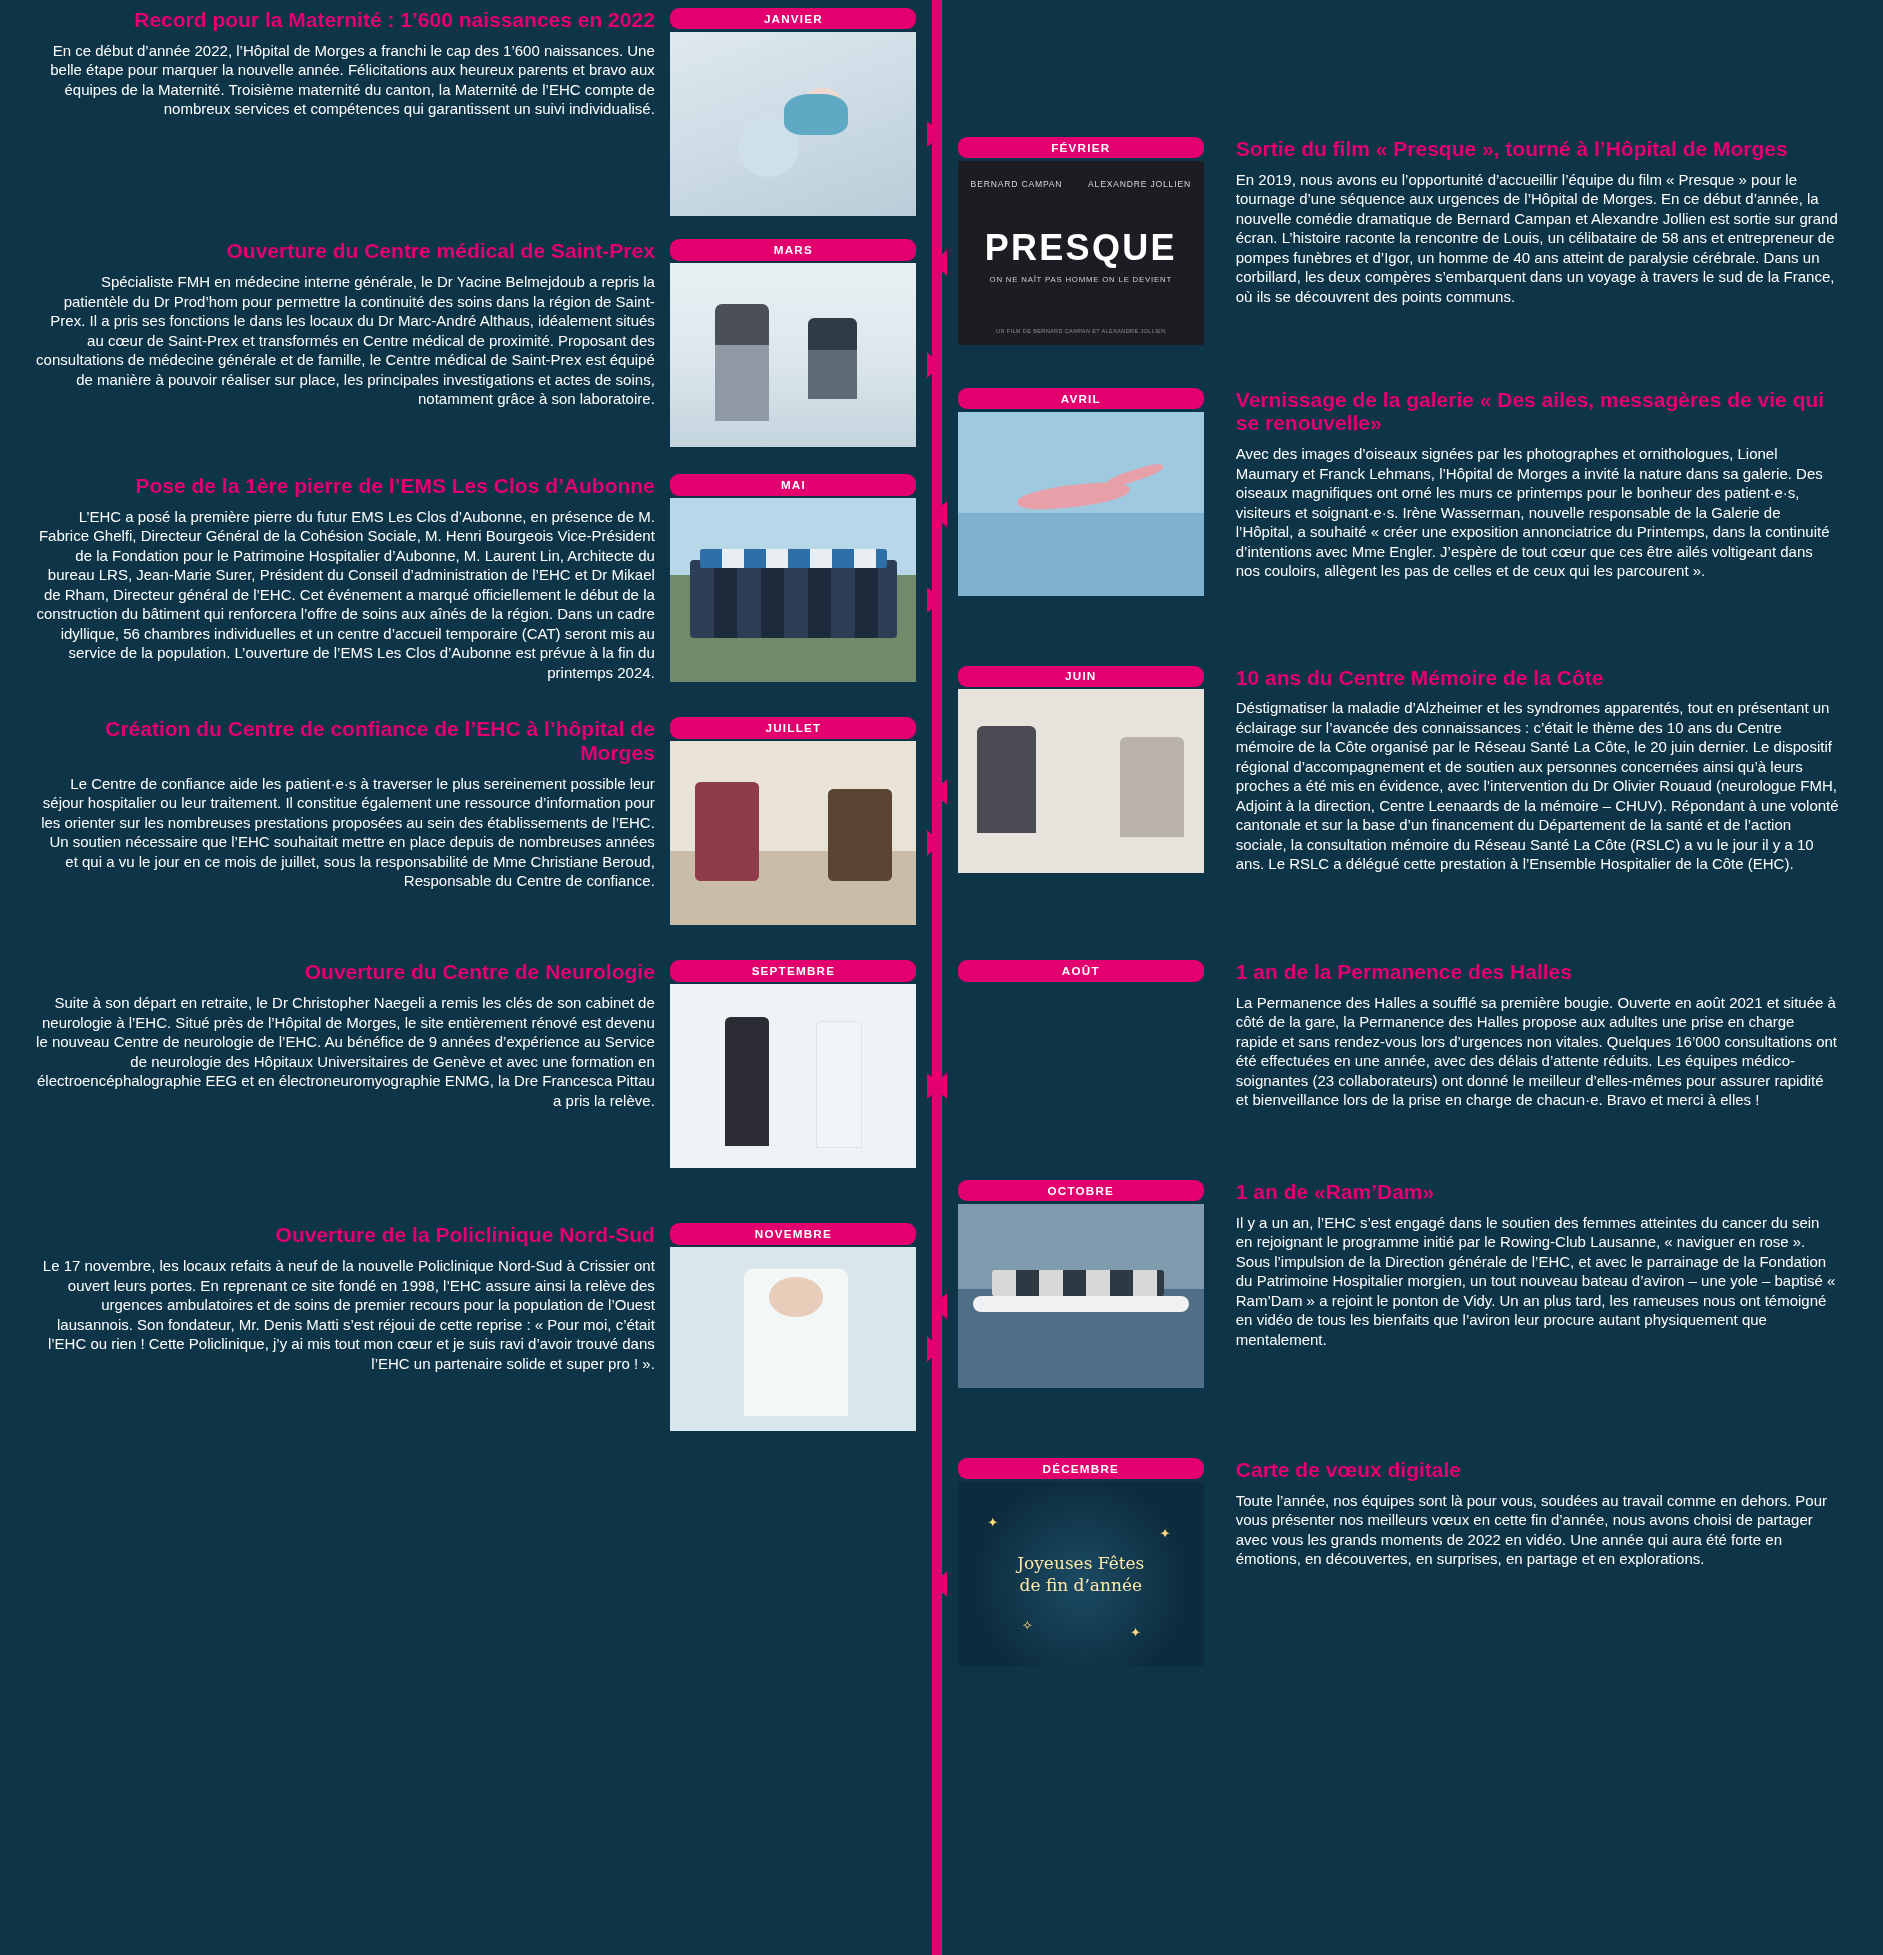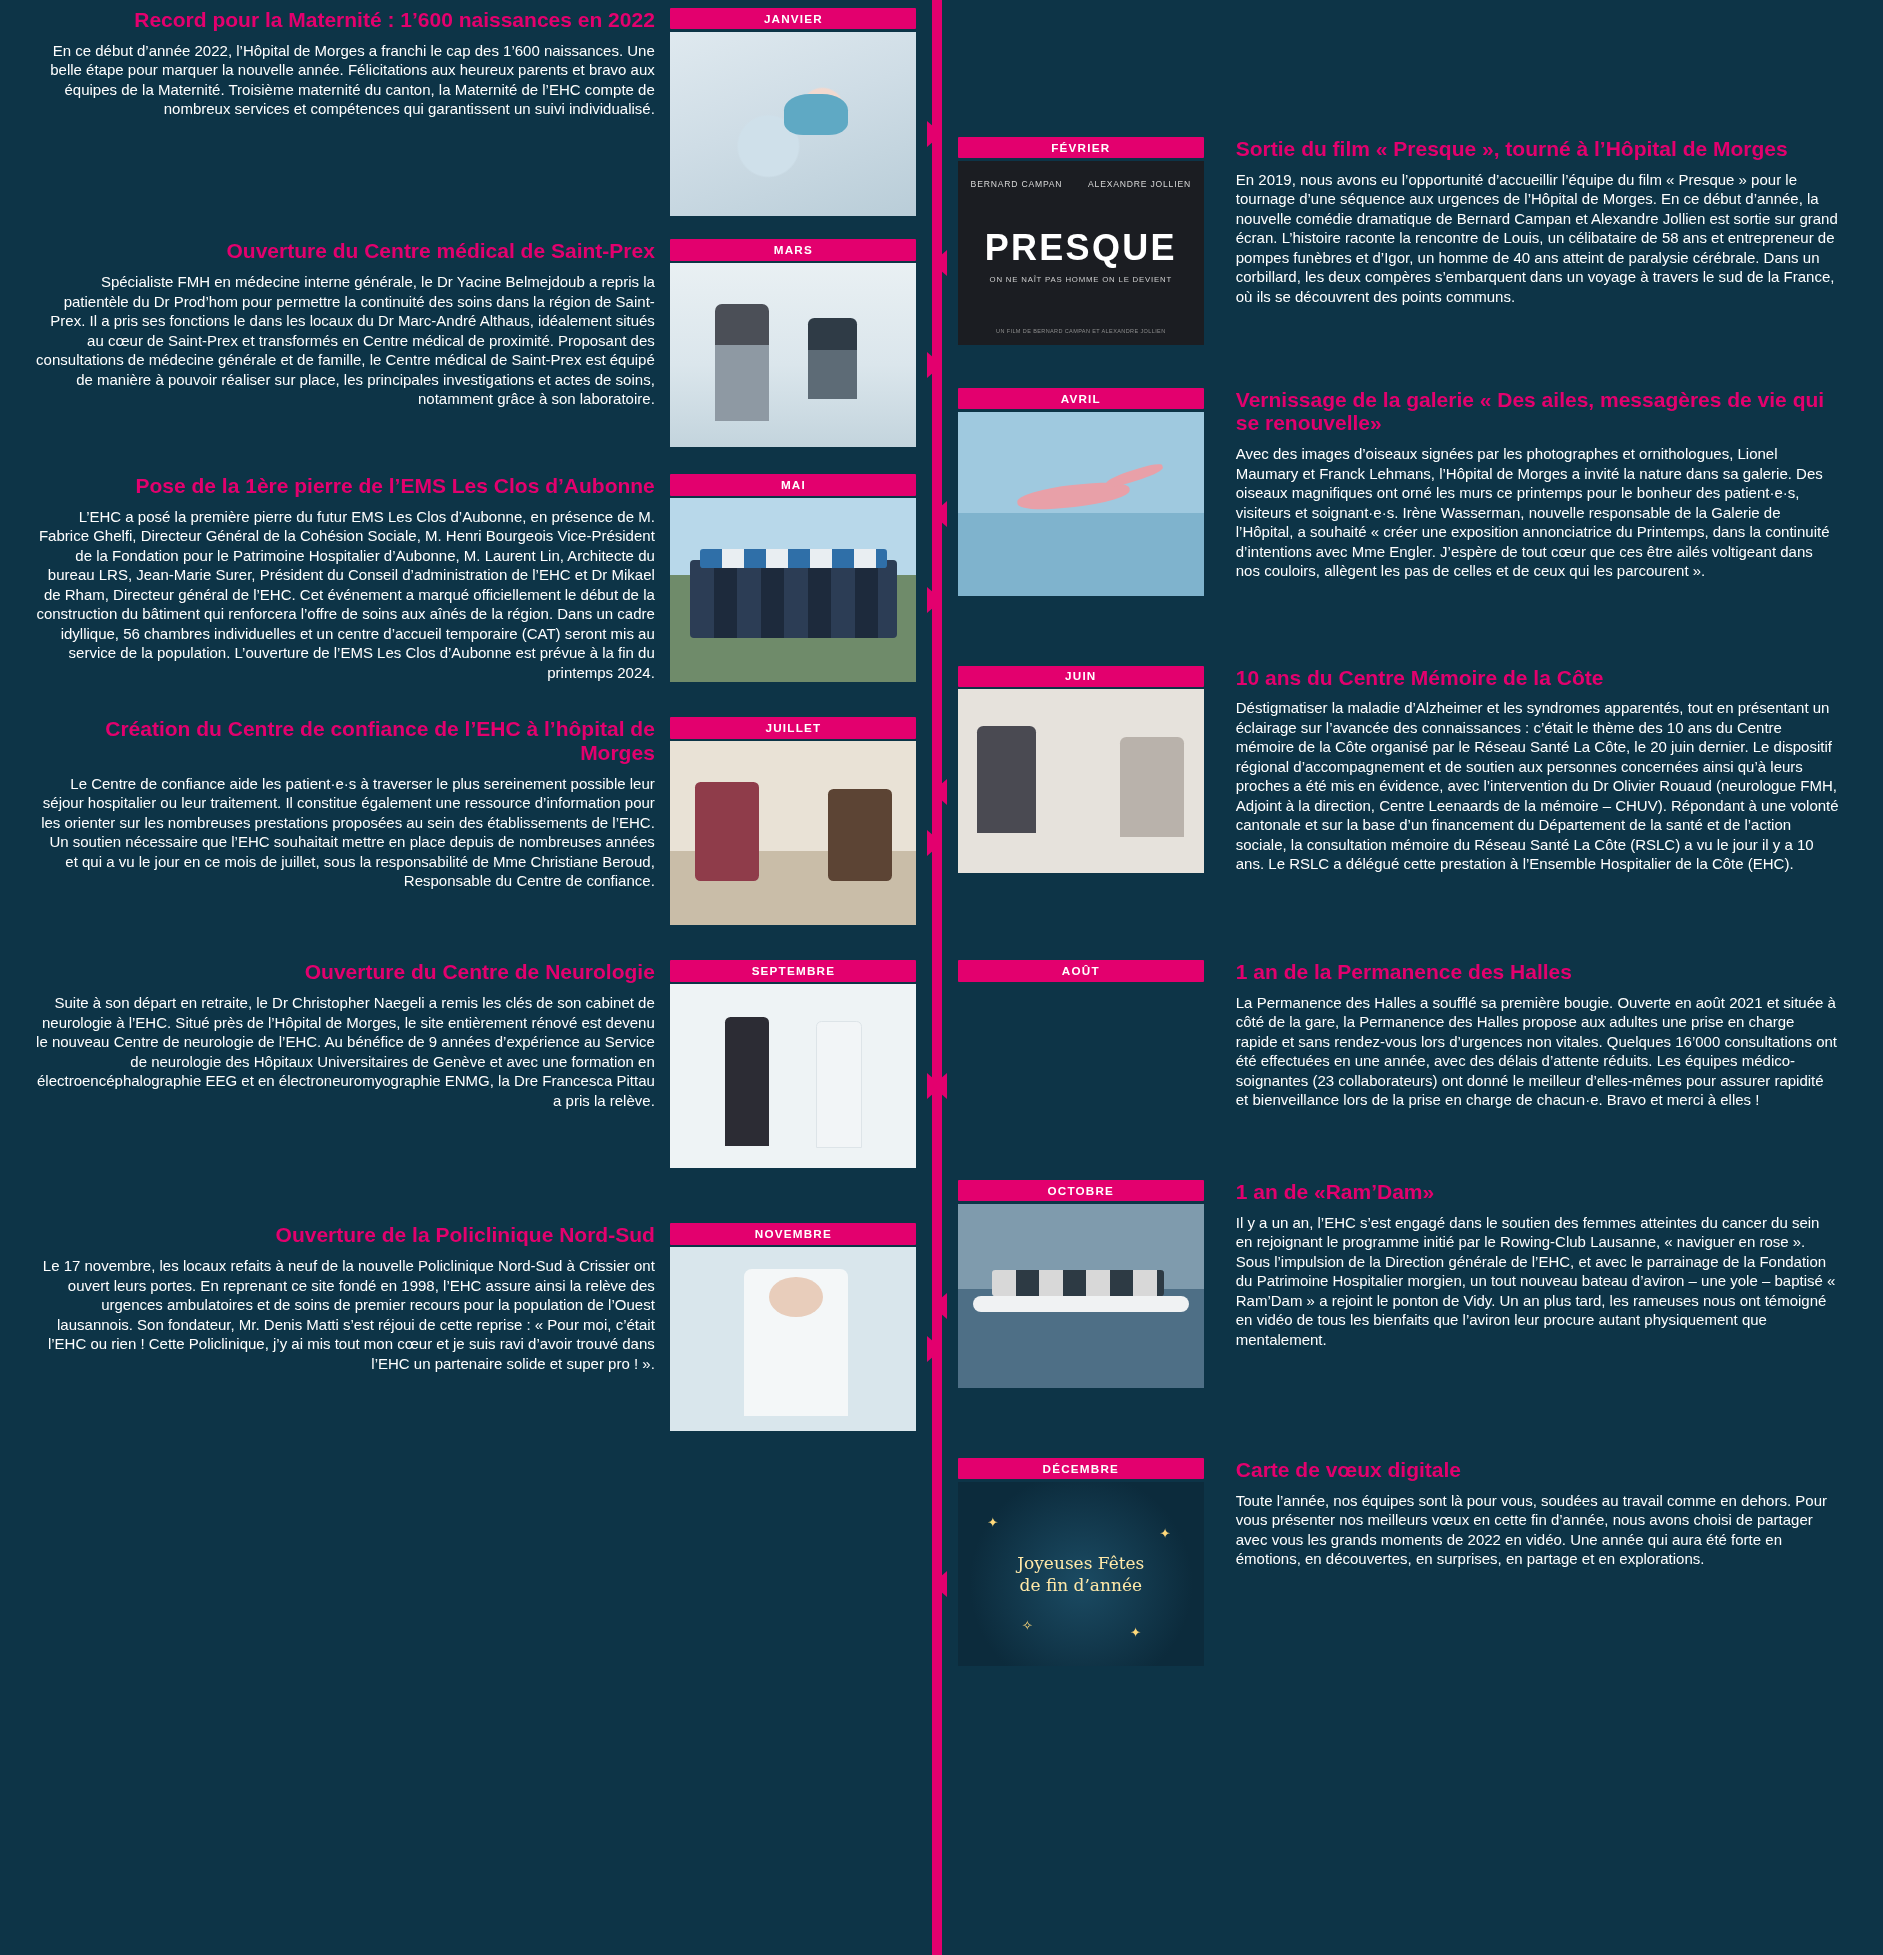--- a/index.html
+++ b/index.html
@@ -80,21 +80,21 @@
 
   .month-tag {
     background: #e3006e;
     color: #ffffff;
     font-size: 11.7px;
     font-weight: bold;
     letter-spacing: 1.2px;
     text-align: center;
     padding: 3.9px 0 4.7px 0;
     width: 100%;
-    border-radius: 1px;
+    border-radius: 9px;
   }
   .photo {
     width: 100%;
     height: 184px;
     margin-top: 2.3px;
     position: relative;
     overflow: hidden;
     background: #13506b;
   }
 

